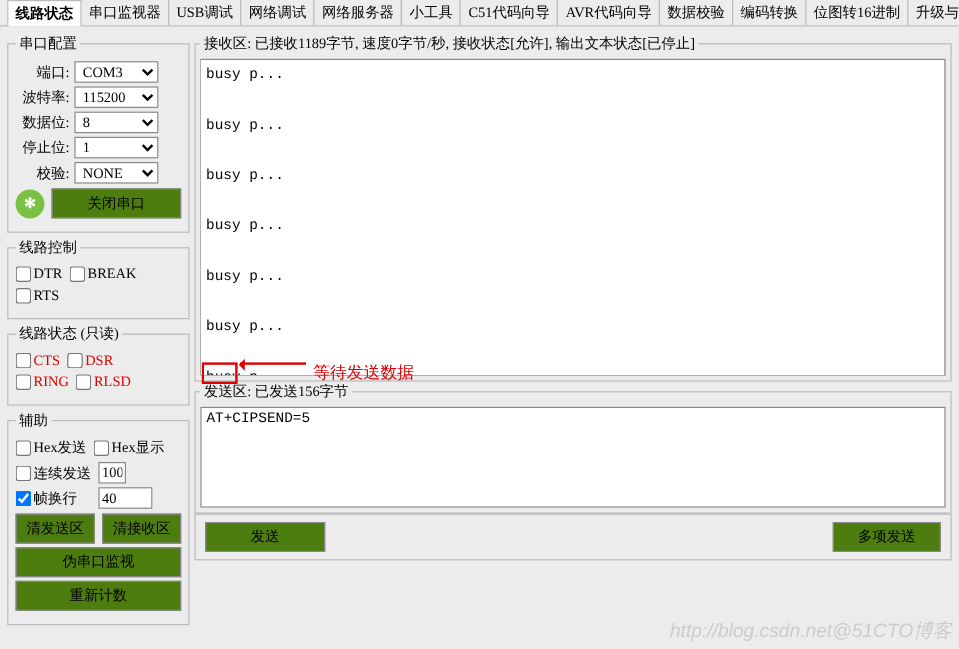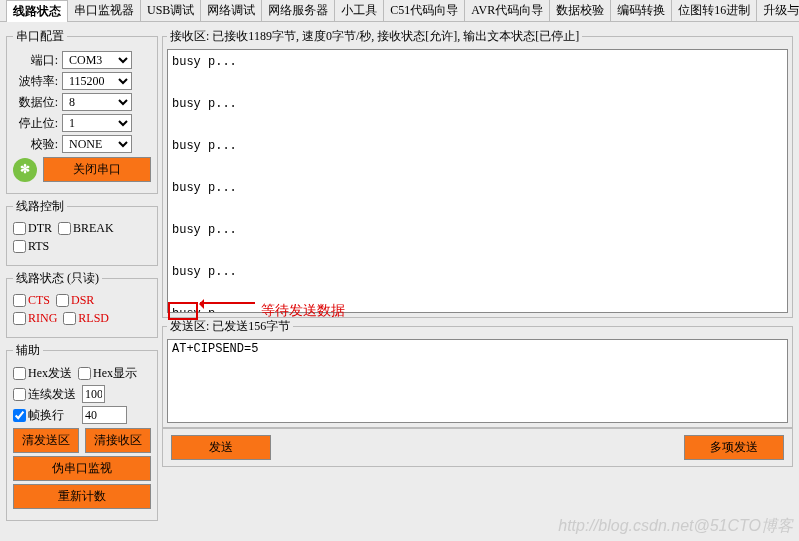--- a/index.html
+++ b/index.html
@@ -9,21 +9,21 @@
 .tab.active { background: #fff; font-weight: bold; position: relative; top: 1px; }
 .main { display: flex; padding: 6px; gap: 4px; }
 .left { width: 152px; display: flex; flex-direction: column; gap: 4px; }
 .right { flex: 1; display: flex; flex-direction: column; gap: 0; }
 fieldset { border: 1px solid #bbb; padding: 6px 6px 8px 6px; background: #ececec; }
 legend { font-size: 12px; padding: 0 3px; }
 .row { display: flex; align-items: center; margin-bottom: 3px; }
 .lbl { width: 45px; text-align: right; margin-right: 4px; }
 select, input[type=text] { border: 1px solid #888; background: #fff; font: inherit; height: 18px; padding: 0 2px; }
 select { width: 70px; }
-.btn { border: 1px solid #888; background: #f97316; font: inherit; padding: 3px 6px; cursor: pointer; }
+.btn { border: 1px solid #888; background: #4d7c0f; font: inherit; padding: 3px 6px; cursor: pointer; }
 .status-icon { width: 24px; height: 24px; border-radius: 50%; background: #7bc143; display: inline-flex; align-items: center; justify-content: center; color: #fff; font-weight: bold; margin-right: 6px; }
 .chkrow { display: flex; gap: 6px; margin-bottom: 3px; }
 .chk { display: flex; align-items: center; gap: 2px; font-size: 12px; }
 .chk input { margin: 0; }
 .red { color: #d00; }
 .textarea-box { border: 1px solid #888; background: #fff; font-family: "Courier New", monospace; font-size: 12px; padding: 2px 4px; overflow-y: scroll; white-space: pre; position: relative; }
 .rx-box { height: 264px; line-height: 21px; }
 .tx-box { height: 84px; }
 .annot { position: absolute; border: 2px solid #d00; pointer-events: none; }
 .arrow { position: absolute; left: 200px; top: 302px; color: #d00; font-size: 14px; display: flex; pointer-events: none; }
@@ -190,21 +190,21 @@
 &gt; </div>
     </fieldset>
 
     <fieldset style="padding:4px">
       <legend>发送区: 已发送156字节</legend>
       <div class="textarea-box tx-box">AT+CIPSEND=5</div>
     </fieldset>
 
     <div class="btnrow-right" style="border:1px solid #bbb;">
       <button class="btn" style="width:100px">发送</button>
-      <button class="btn" style="width:100px">多项发送</button>
+      <button class="btn" style="width:90px">多项发送</button>
     </div>
   </div>
 </div>
 
 <div class="annot" style="left:168px; top:302px; width:30px; height:18px;"></div>
 <div class="arrow">
     <span style="margin-left:6px">等待发送数据</span>
   </div>
 <div class="watermark">http://blog.csdn.net@51CTO博客</div>
 

